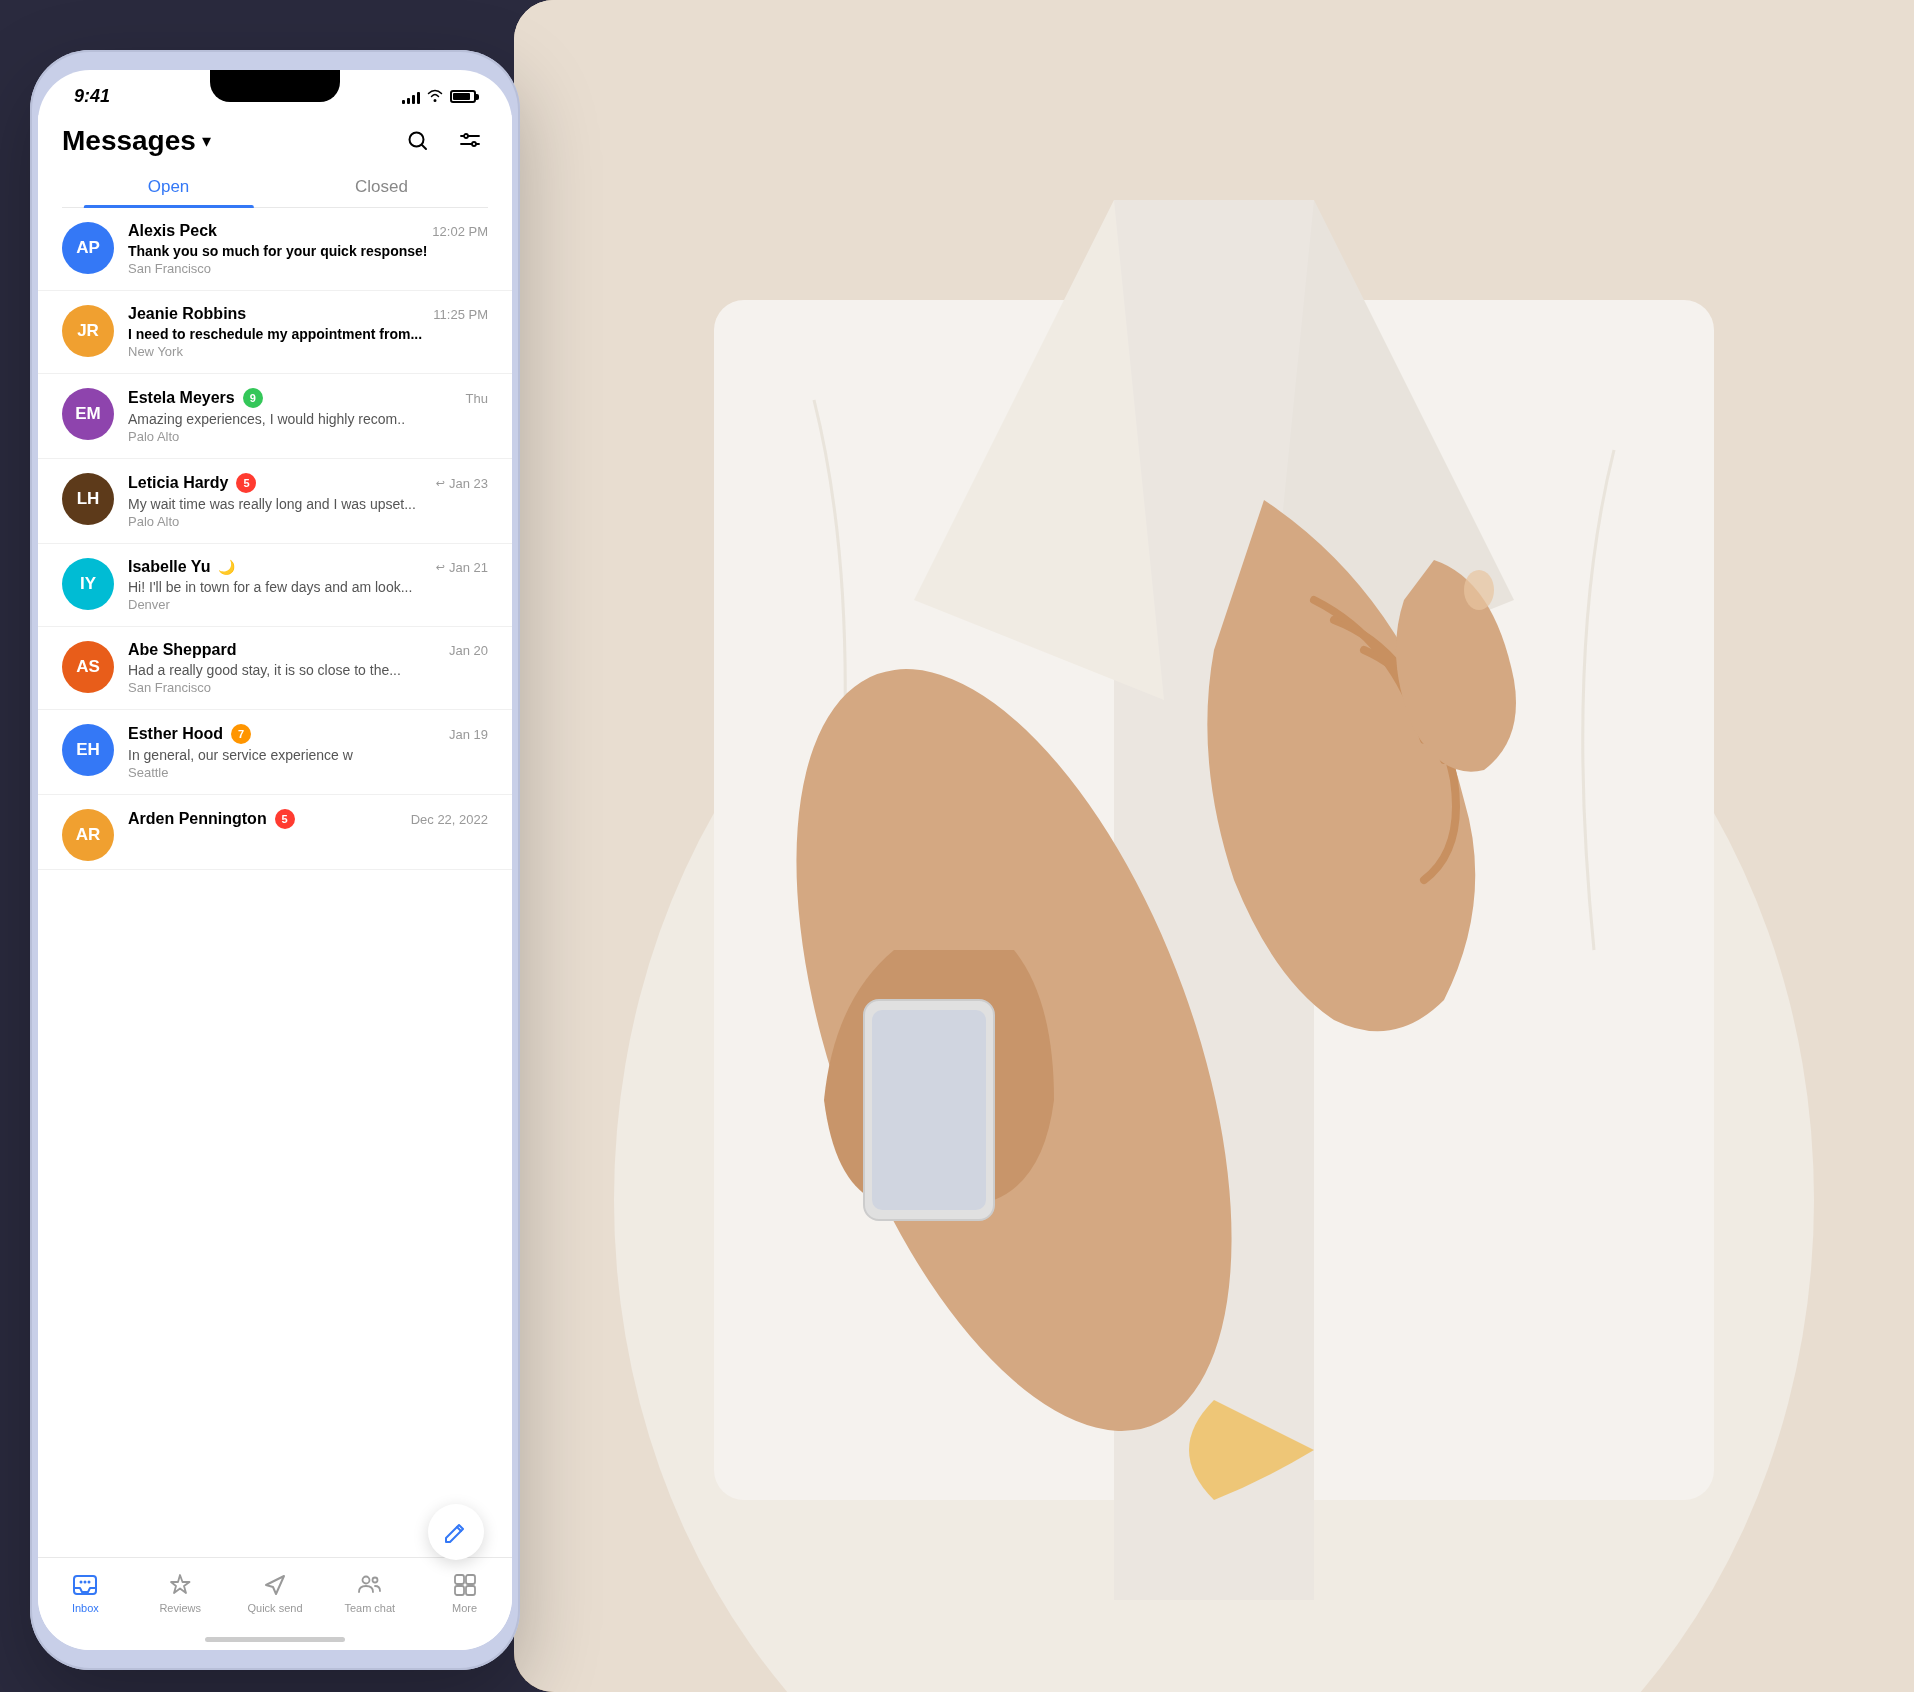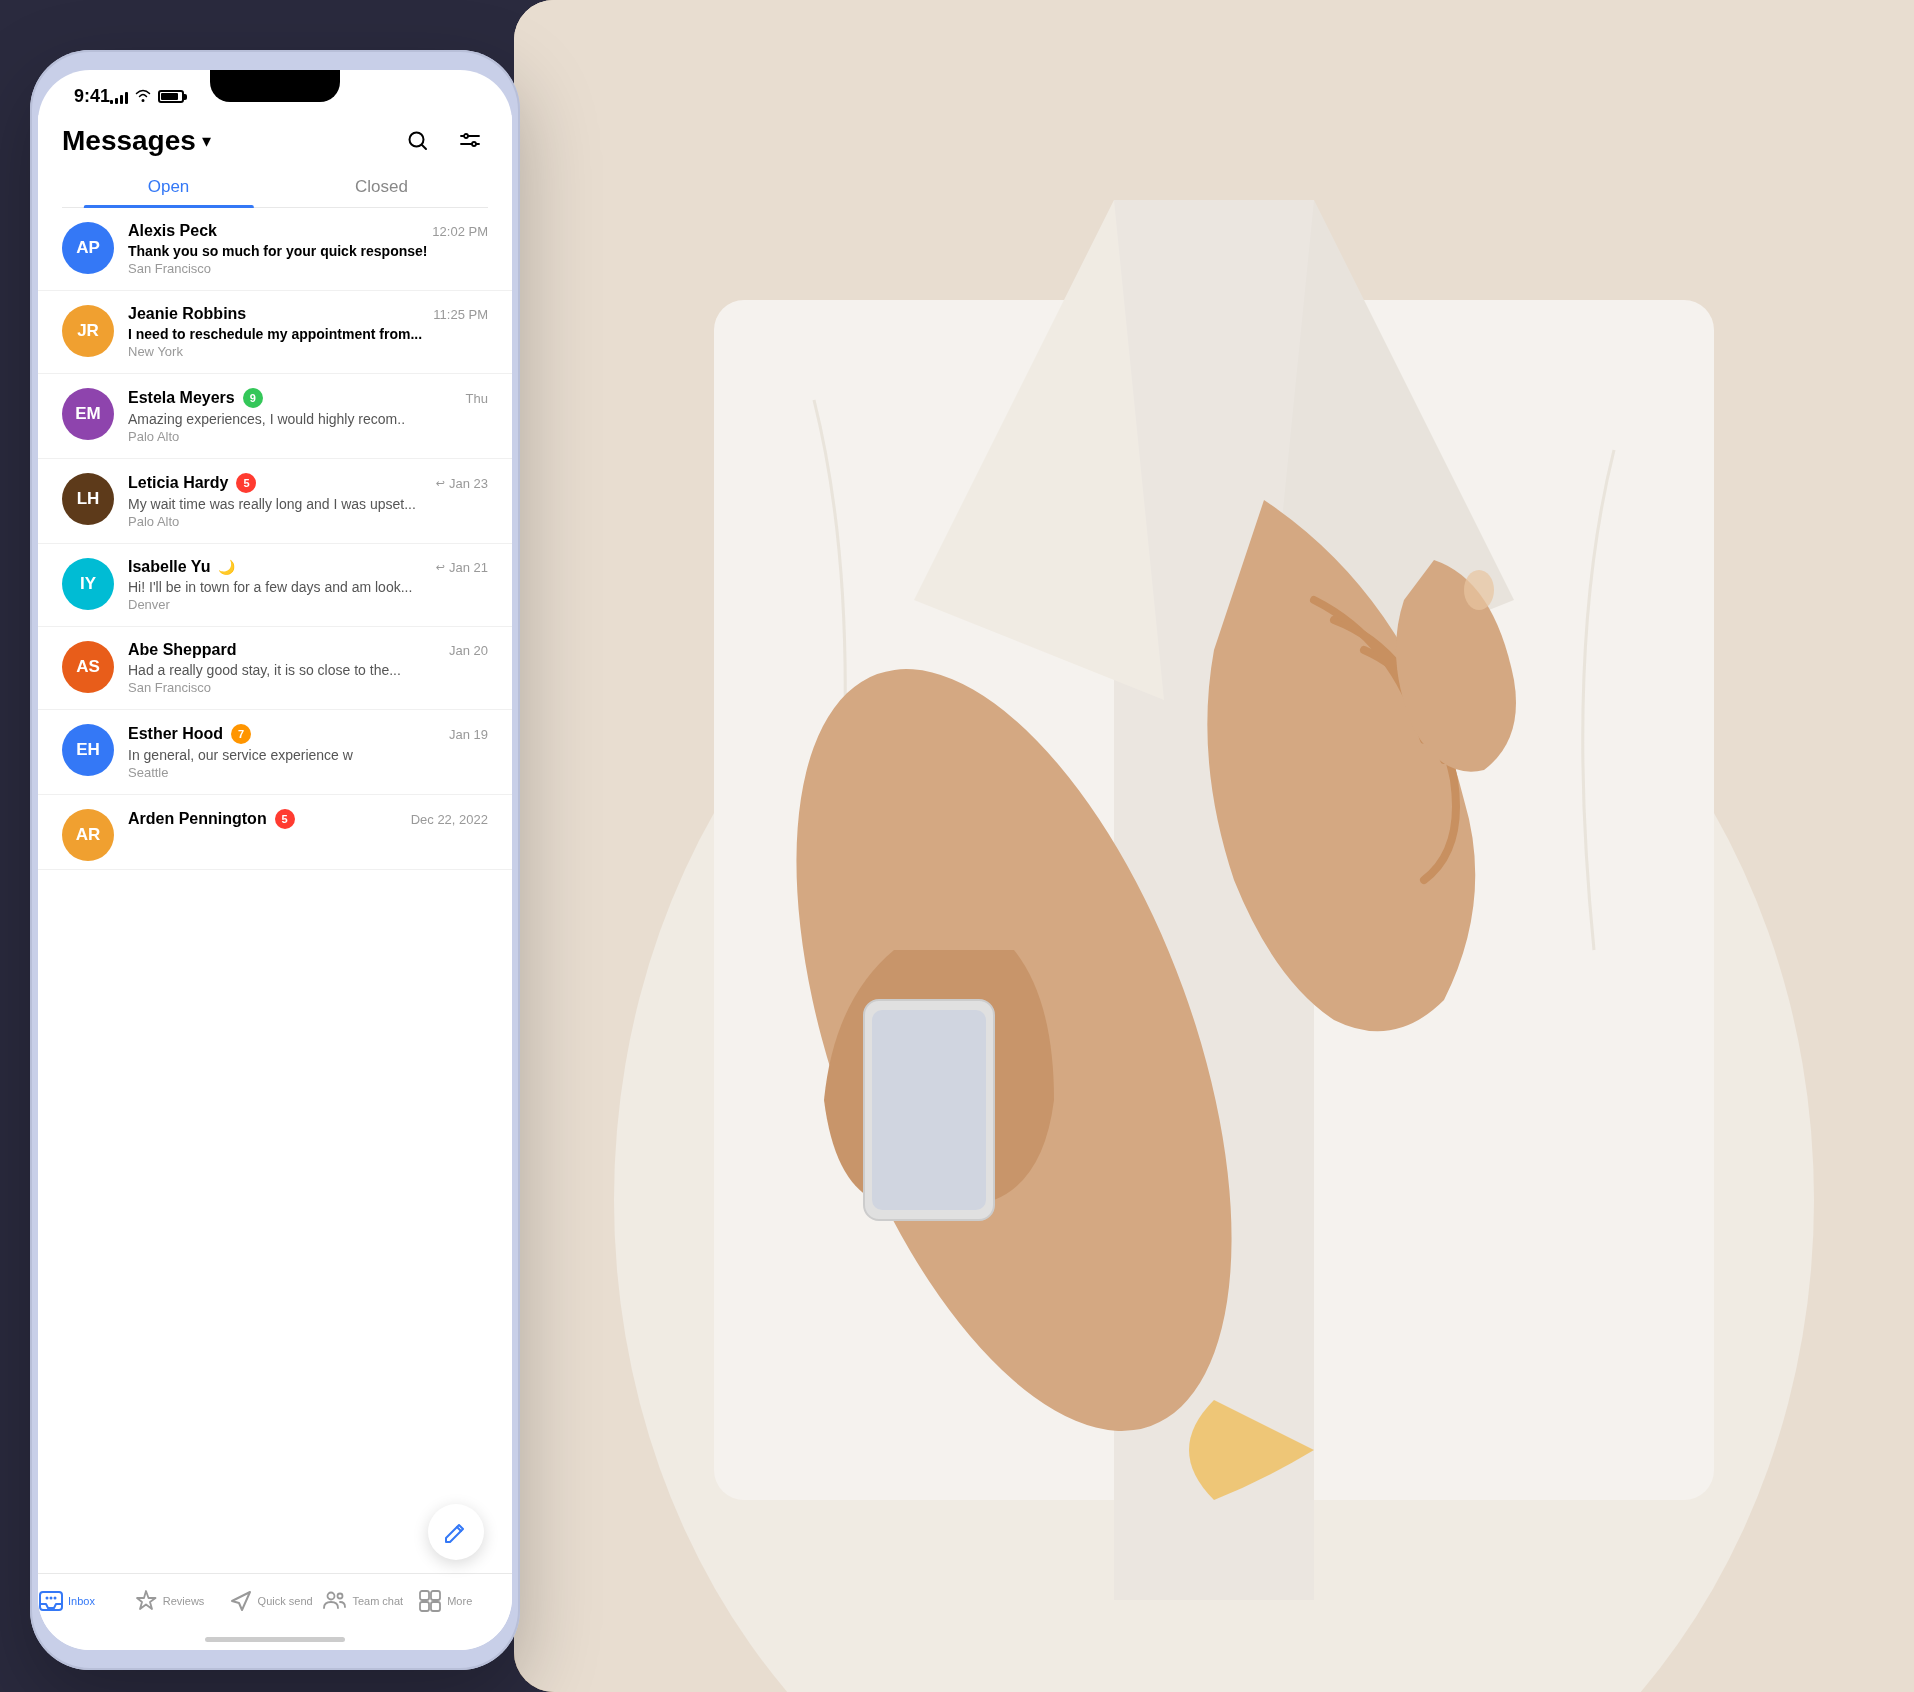--- a/index.html
+++ b/index.html
@@ -76,24 +76,25 @@
       background: #ffffff;
       border-radius: 52px;
       overflow: hidden;
       display: flex;
       flex-direction: column;
     }
 
     
     .status-bar {
       display: flex;
-      justify-content: flex-start;
+      justify-content: space-between;
       align-items: center;
       padding: 16px 36px 8px 36px;
       flex-shrink: 0;
+      font-style: italic;
     }
 
     .status-time {
       font-size: 18px;
       font-weight: 600;
       color: #000;
     }
 
     .status-icons {
       display: flex;
@@ -377,21 +378,21 @@
       display: flex;
       border-top: 1px solid #e8e8e8;
       padding: 10px 0 32px 0;
       background: #fff;
       flex-shrink: 0;
     }
 
     .nav-item {
       flex: 1;
       display: flex;
-      flex-direction: row;
+      flex-direction: column;
       align-items: center;
       gap: 4px;
       cursor: pointer;
       padding: 4px 0;
     }
 
     .nav-label {
       font-size: 11px;
       color: #999;
     }

